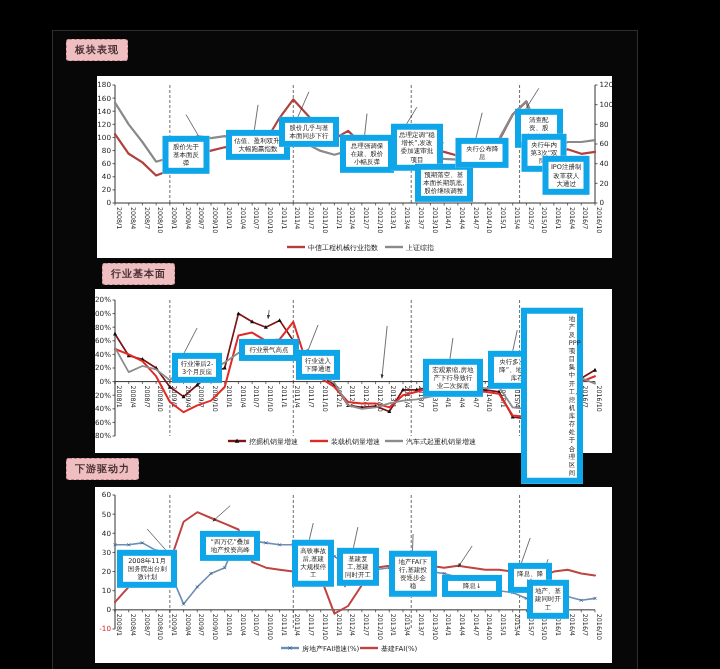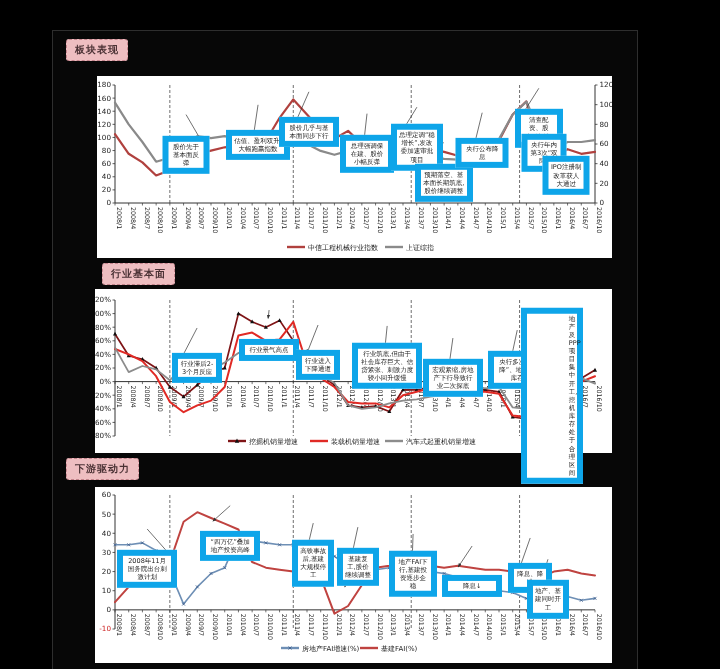--- a/index.html
+++ b/index.html
@@ -331,21 +331,20 @@
       <line x1="174.08" y1="21.04" x2="173.12" y2="29.36" stroke="#333" stroke-width="0.7" marker-end="url(#ah1)"></line>
       <line x1="223.04" y1="36" x2="212" y2="64.03999999999999" stroke="#333" stroke-width="0.7" marker-end="url(#ah1)"></line>
       <line x1="292.16" y1="36.952" x2="286.88" y2="89.064" stroke="#333" stroke-width="0.7" marker-end="url(#ah1)"></line>
       <line x1="357.92" y1="49.056" x2="353.12" y2="82.944" stroke="#333" stroke-width="0.7" marker-end="url(#ah1)"></line>
       <line x1="422.24" y1="41.032" x2="412.16" y2="87.97600000000001" stroke="#333" stroke-width="0.7" marker-end="url(#ah1)"></line>
       <line x1="456.8" y1="66.6" x2="442.87999999999994" y2="90.96799999999999" stroke="#333" stroke-width="0.7" marker-end="url(#ah1)"></line>
     </svg>
     <div class="anno" style="left: 102.08px; top: 30.992px; width: 50px;">行业滞后2-3个月反应</div>
     <div class="anno" style="left: 174.08px; top: 13.04px; width: 60px;">行业景气高点</div>
     <div class="anno" style="left: 223.04px; top: 28px; width: 44px;">行业进入下降通道</div>
-    <div class="anno" style="left: 292.16px; top: 28.952px; width: 70px;">行业筑底,但由于社会库存巨大、信贷紧张、刺激力度较小回升缓慢</div>
     <div class="anno" style="left: 357.92px; top: 41.056px; width: 60px;">宏观紧缩,房地产下行导致行业二次探底</div>
     <div class="anno" style="left: 422.24px; top: 33.032px; width: 58px;">央行多次“双降”、地产去库存</div>
     <div class="anno" style="left: 456.8px; top: 58.6px; width: 62px; padding-left: 42px;">地产及PPP项目集中开工,挖机库存处于合理区间</div>
   </div>
 <div class="panel" id="panel2" style="left:95px;top:487px;width:517px;height:176px;">
     <svg width="517" height="176" viewBox="0 0 517 176">
       <defs>
         <marker id="ah2" markerWidth="7" markerHeight="7" refX="5.2" refY="3" orient="auto">
           <path d="M0,0.6 L6,3 L0,5.4 Z" fill="#333"></path>
         </marker>
@@ -492,18 +491,18 @@
       <line x1="218.23999999999998" y1="36.099999999999994" x2="207.20000000000002" y2="83.04" stroke="#333" stroke-width="0.7" marker-end="url(#ah2)"></line>
       <line x1="262.88" y1="40.12" x2="249.92" y2="100.058" stroke="#333" stroke-width="0.7" marker-end="url(#ah2)"></line>
       <line x1="318.08" y1="46.954" x2="317.12" y2="75" stroke="#333" stroke-width="0.7" marker-end="url(#ah2)"></line>
       <line x1="377.12000000000006" y1="59.014" x2="363.2" y2="79.958" stroke="#333" stroke-width="0.7" marker-end="url(#ah2)"></line>
       <line x1="435.2" y1="50.974000000000004" x2="423.2" y2="85.05" stroke="#333" stroke-width="0.7" marker-end="url(#ah2)"></line>
       <line x1="452.96000000000004" y1="72.28" x2="447.2" y2="90.946" stroke="#333" stroke-width="0.7" marker-end="url(#ah2)"></line>
     </svg>
     <div class="anno" style="left: 52.16px; top: 33.996px; width: 60px;">2008年11月国务院出台刺激计划</div>
     <div class="anno" style="left: 135.2px; top: 10.68px; width: 60px;">“四万亿”叠加地产投资高峰</div>
     <div class="anno" style="left: 218.24px; top: 28.1px; width: 42px;">高铁事故后,基建大规模停工</div>
-    <div class="anno" style="left: 262.88px; top: 32.12px; width: 42px;">基建复工,股价继续调整</div>
+    <div class="anno" style="left: 262.88px; top: 32.12px; width: 42px;">基建复工,基建同时开工</div>
     <div class="anno" style="left: 318.08px; top: 38.954px; width: 48px;">地产FAI下行,基建投资逐步企稳</div>
     <div class="anno" style="left: 377.12px; top: 51.014px; width: 60px;">降息↓</div>
     <div class="anno" style="left: 435.2px; top: 42.974px; width: 44px;">降息、降准</div>
     <div class="anno" style="left: 452.96px; top: 64.28px; width: 42px;">地产、基建同时开工</div>
   </div>
 
 </body></html>

